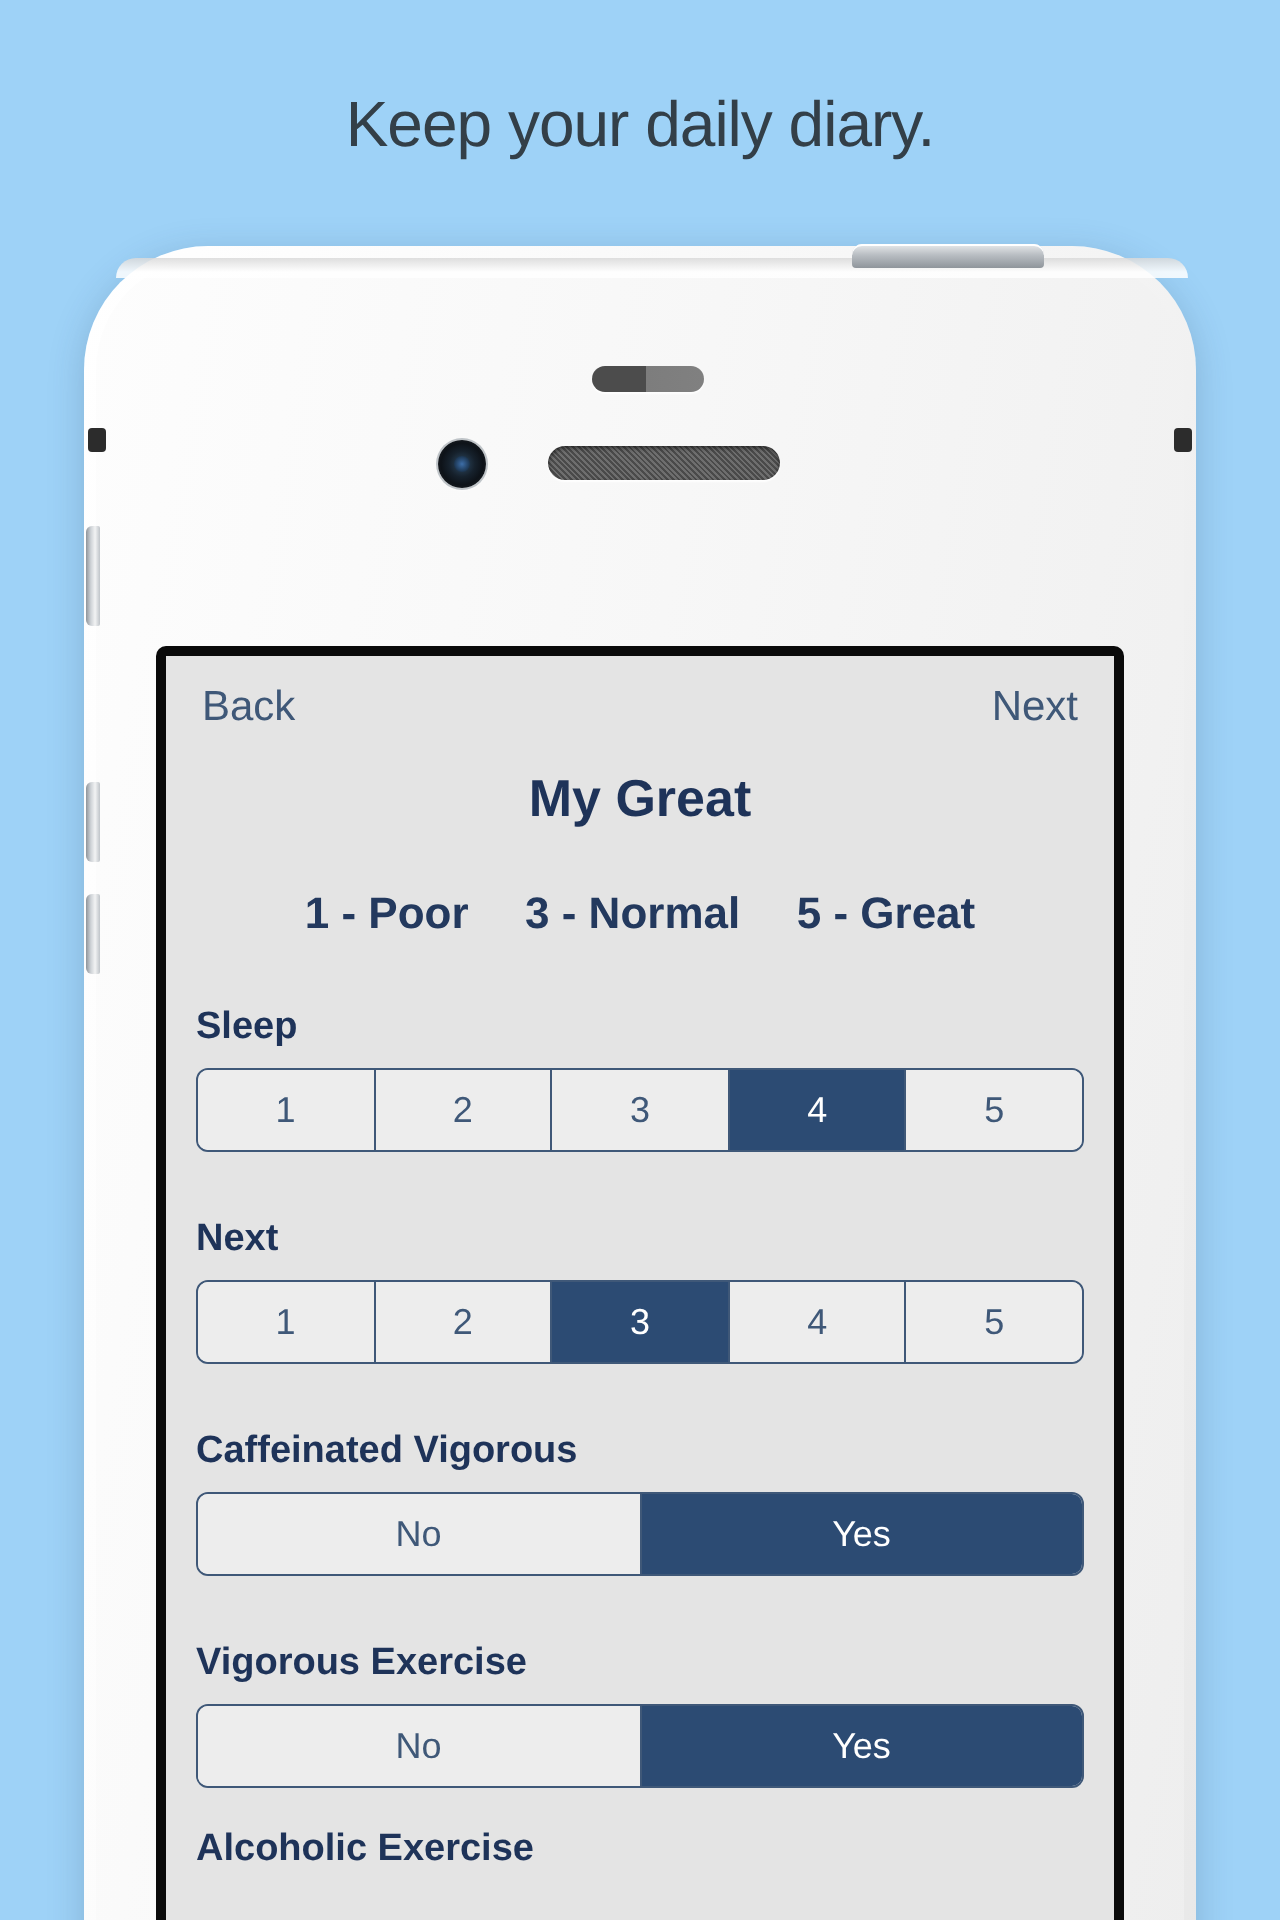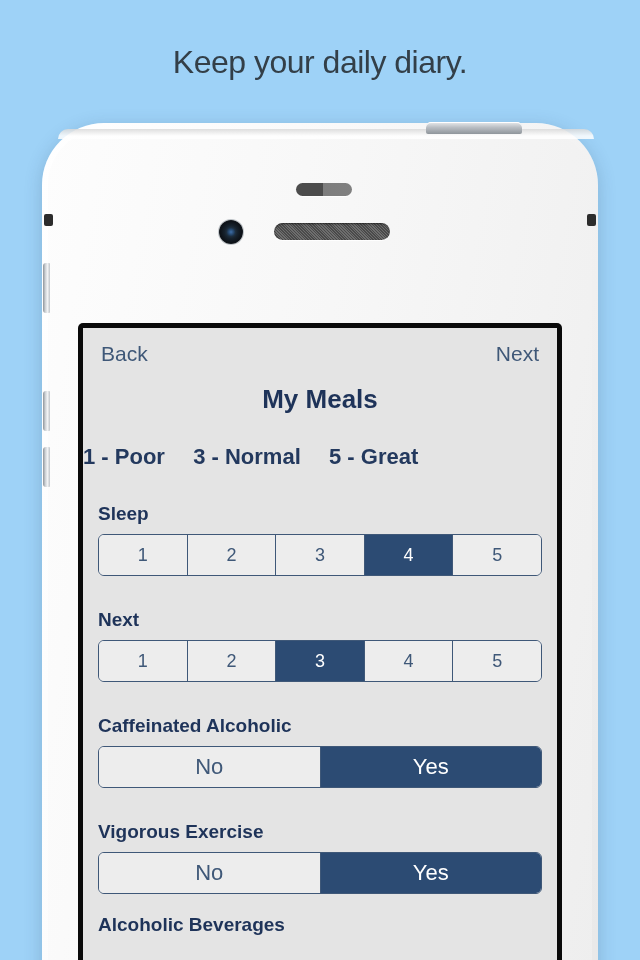--- a/index.html
+++ b/index.html
@@ -187,21 +187,21 @@
 
   .app-title {
     text-align: center;
     font-size: 26px;
     font-weight: bold;
     color: #1e3359;
     margin-top: 2px;
   }
 
   .legend {
-    text-align: left;
+    text-align: center;
     font-size: 22px;
     font-weight: bold;
     color: #23395e;
     margin-top: 29px;
     white-space: nowrap;
   }
   .legend span { display: inline-block; }
   .legend .gap { width: 16px; }
 
   
@@ -231,21 +231,21 @@
     background: #ededed;
     border-right: 1px solid #3f5878;
     box-sizing: border-box;
   }
   .seg-cell:last-child { border-right: none; }
   .seg-cell.on {
     background: #2c4b73;
     color: #ffffff;
   }
 
-  .seg.binary .seg-cell { font-size: 22px; }
+  .seg.binary .seg-cell { font-size: 18px; }
 
   
   .field.clipped { margin-top: 20px; }
   .field.clipped .field-label { margin-bottom: 0; }
 </style>
 </head>
 <body>
 
 <div class="headline">Keep your daily diary.</div>
 
@@ -265,21 +265,21 @@
     <div class="speaker"></div>
 
     <div class="screen-bezel">
       <div class="screen">
 
         <div class="navbar">
           <div class="nav-btn nav-back">Back</div>
           <div class="nav-btn nav-next">Next</div>
         </div>
 
-        <div class="app-title">My Meals</div>
+        <div class="app-title">My Great</div>
 
         <div class="legend">
           <span>1 - Poor</span>
           <span class="gap"></span>
           <span>3 - Normal</span>
           <span class="gap"></span>
           <span>5 - Great</span>
         </div>
 
         <div id="fields">
@@ -297,34 +297,34 @@
               <div class="field-label">Next</div>
               <div class="seg">
                 <div class="seg-cell">1</div>
                 <div class="seg-cell">2</div>
                 <div class="seg-cell on">3</div>
                 <div class="seg-cell">4</div>
                 <div class="seg-cell">5</div>
               </div>
             </div>
             <div class="field">
-              <div class="field-label">Caffeinated Alcoholic</div>
+              <div class="field-label">Caffeinated Vigorous</div>
               <div class="seg binary">
                 <div class="seg-cell">No</div>
                 <div class="seg-cell on">Yes</div>
               </div>
             </div>
             <div class="field">
               <div class="field-label">Vigorous Exercise</div>
               <div class="seg binary">
                 <div class="seg-cell">No</div>
                 <div class="seg-cell on">Yes</div>
               </div>
             </div>
             <div class="field clipped">
-              <div class="field-label">Alcoholic Beverages</div>
+              <div class="field-label">Alcoholic Exercise</div>
             </div>
           </div>
 
       </div>
     </div>
   </div>
 </div>
 
 </body></html>

